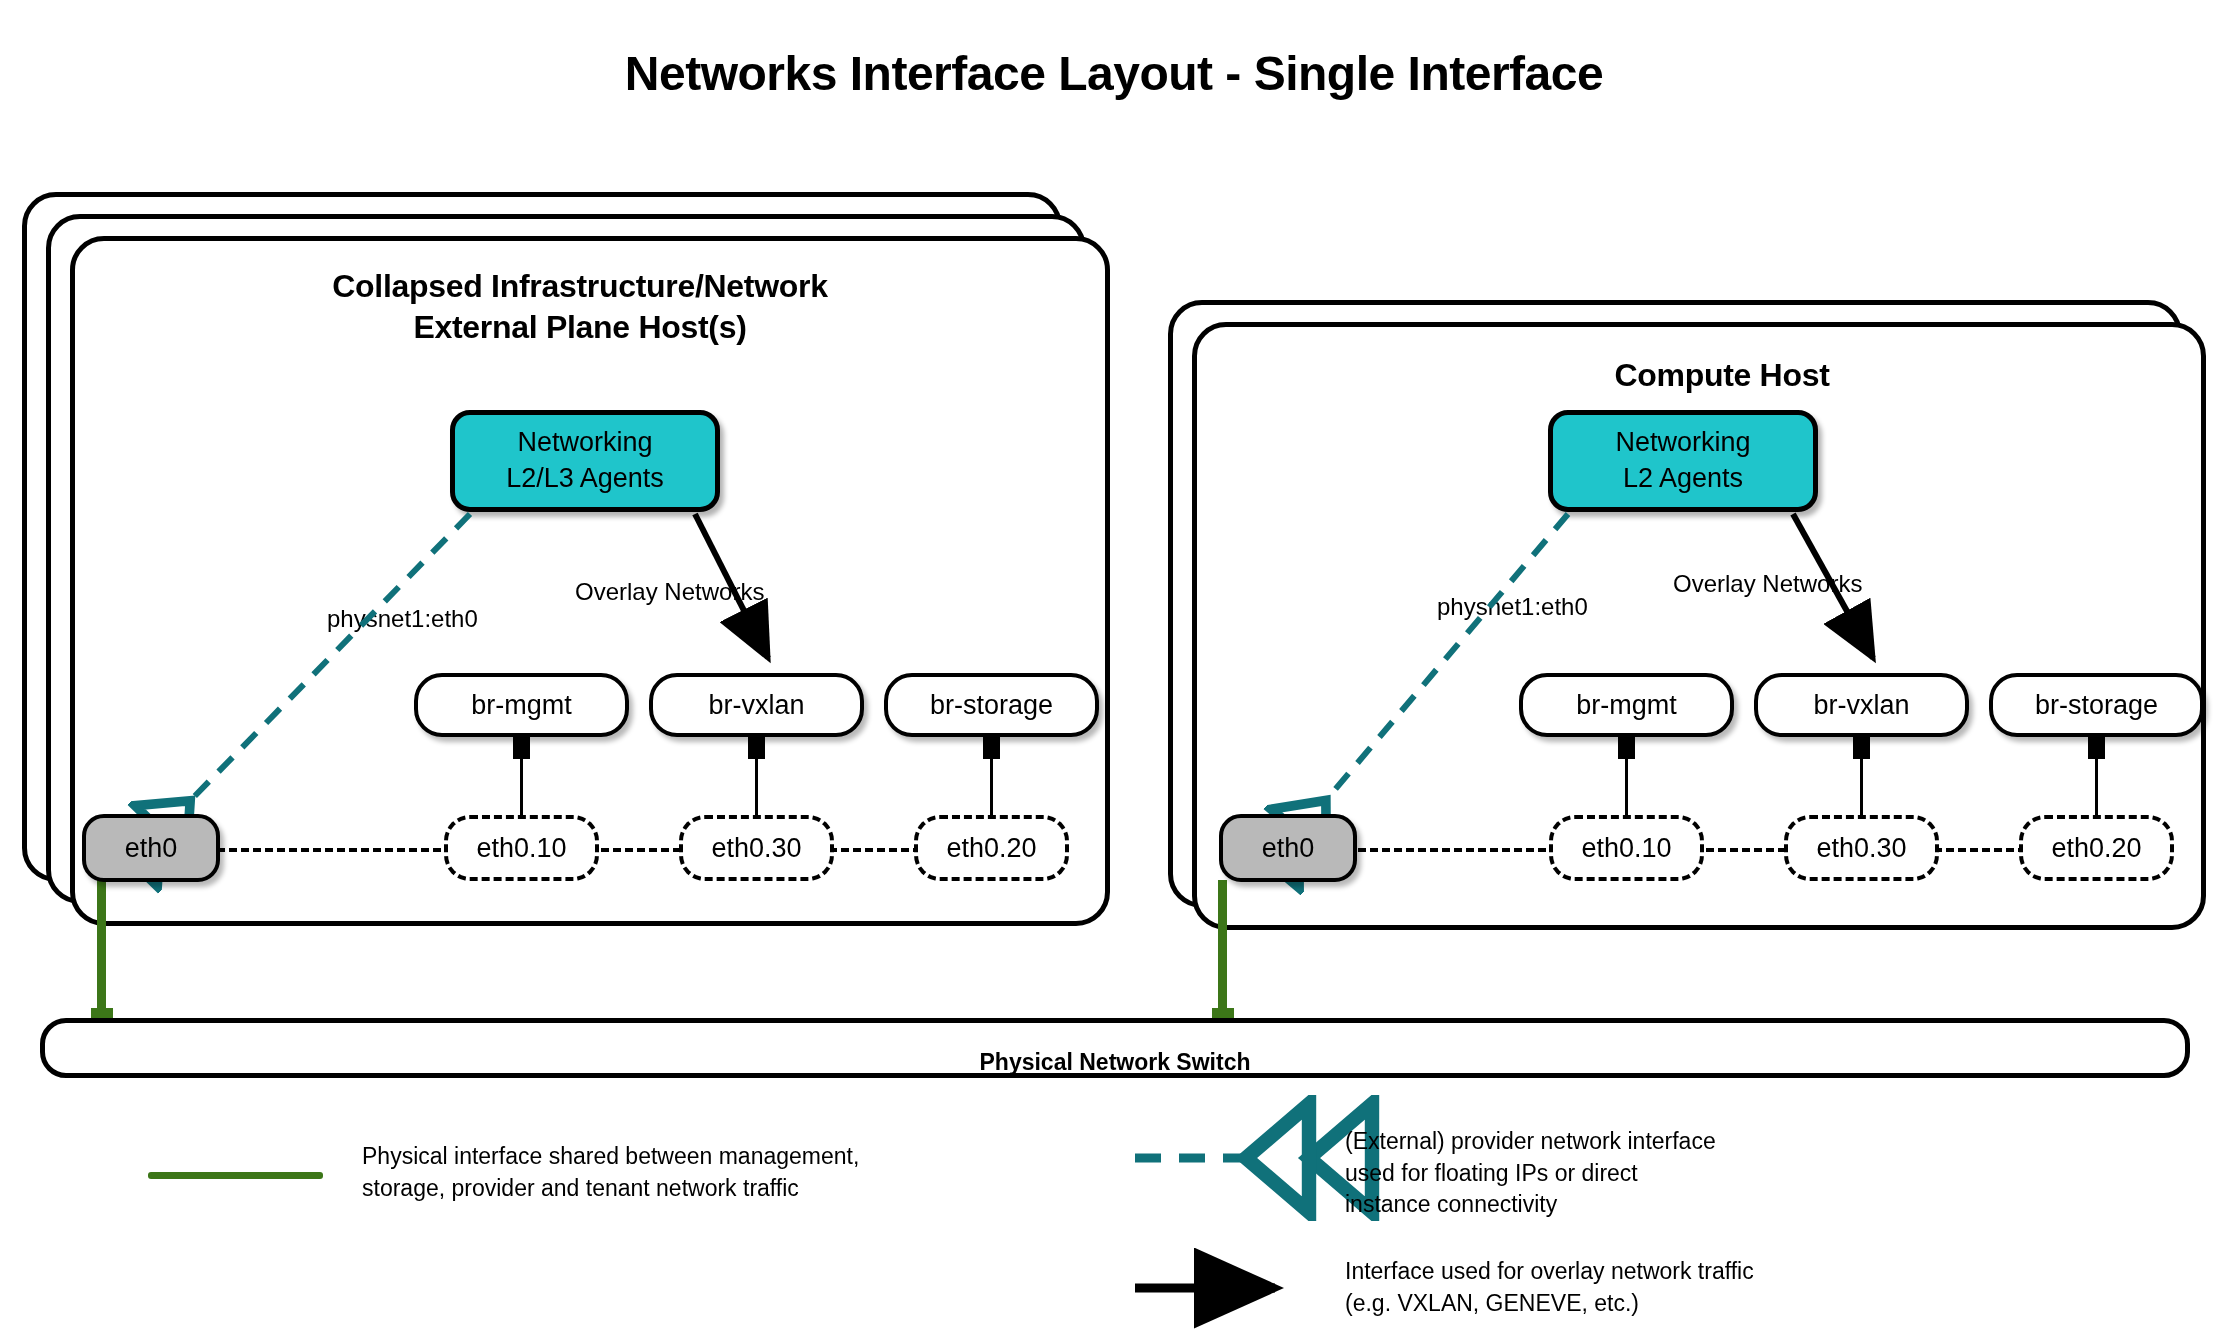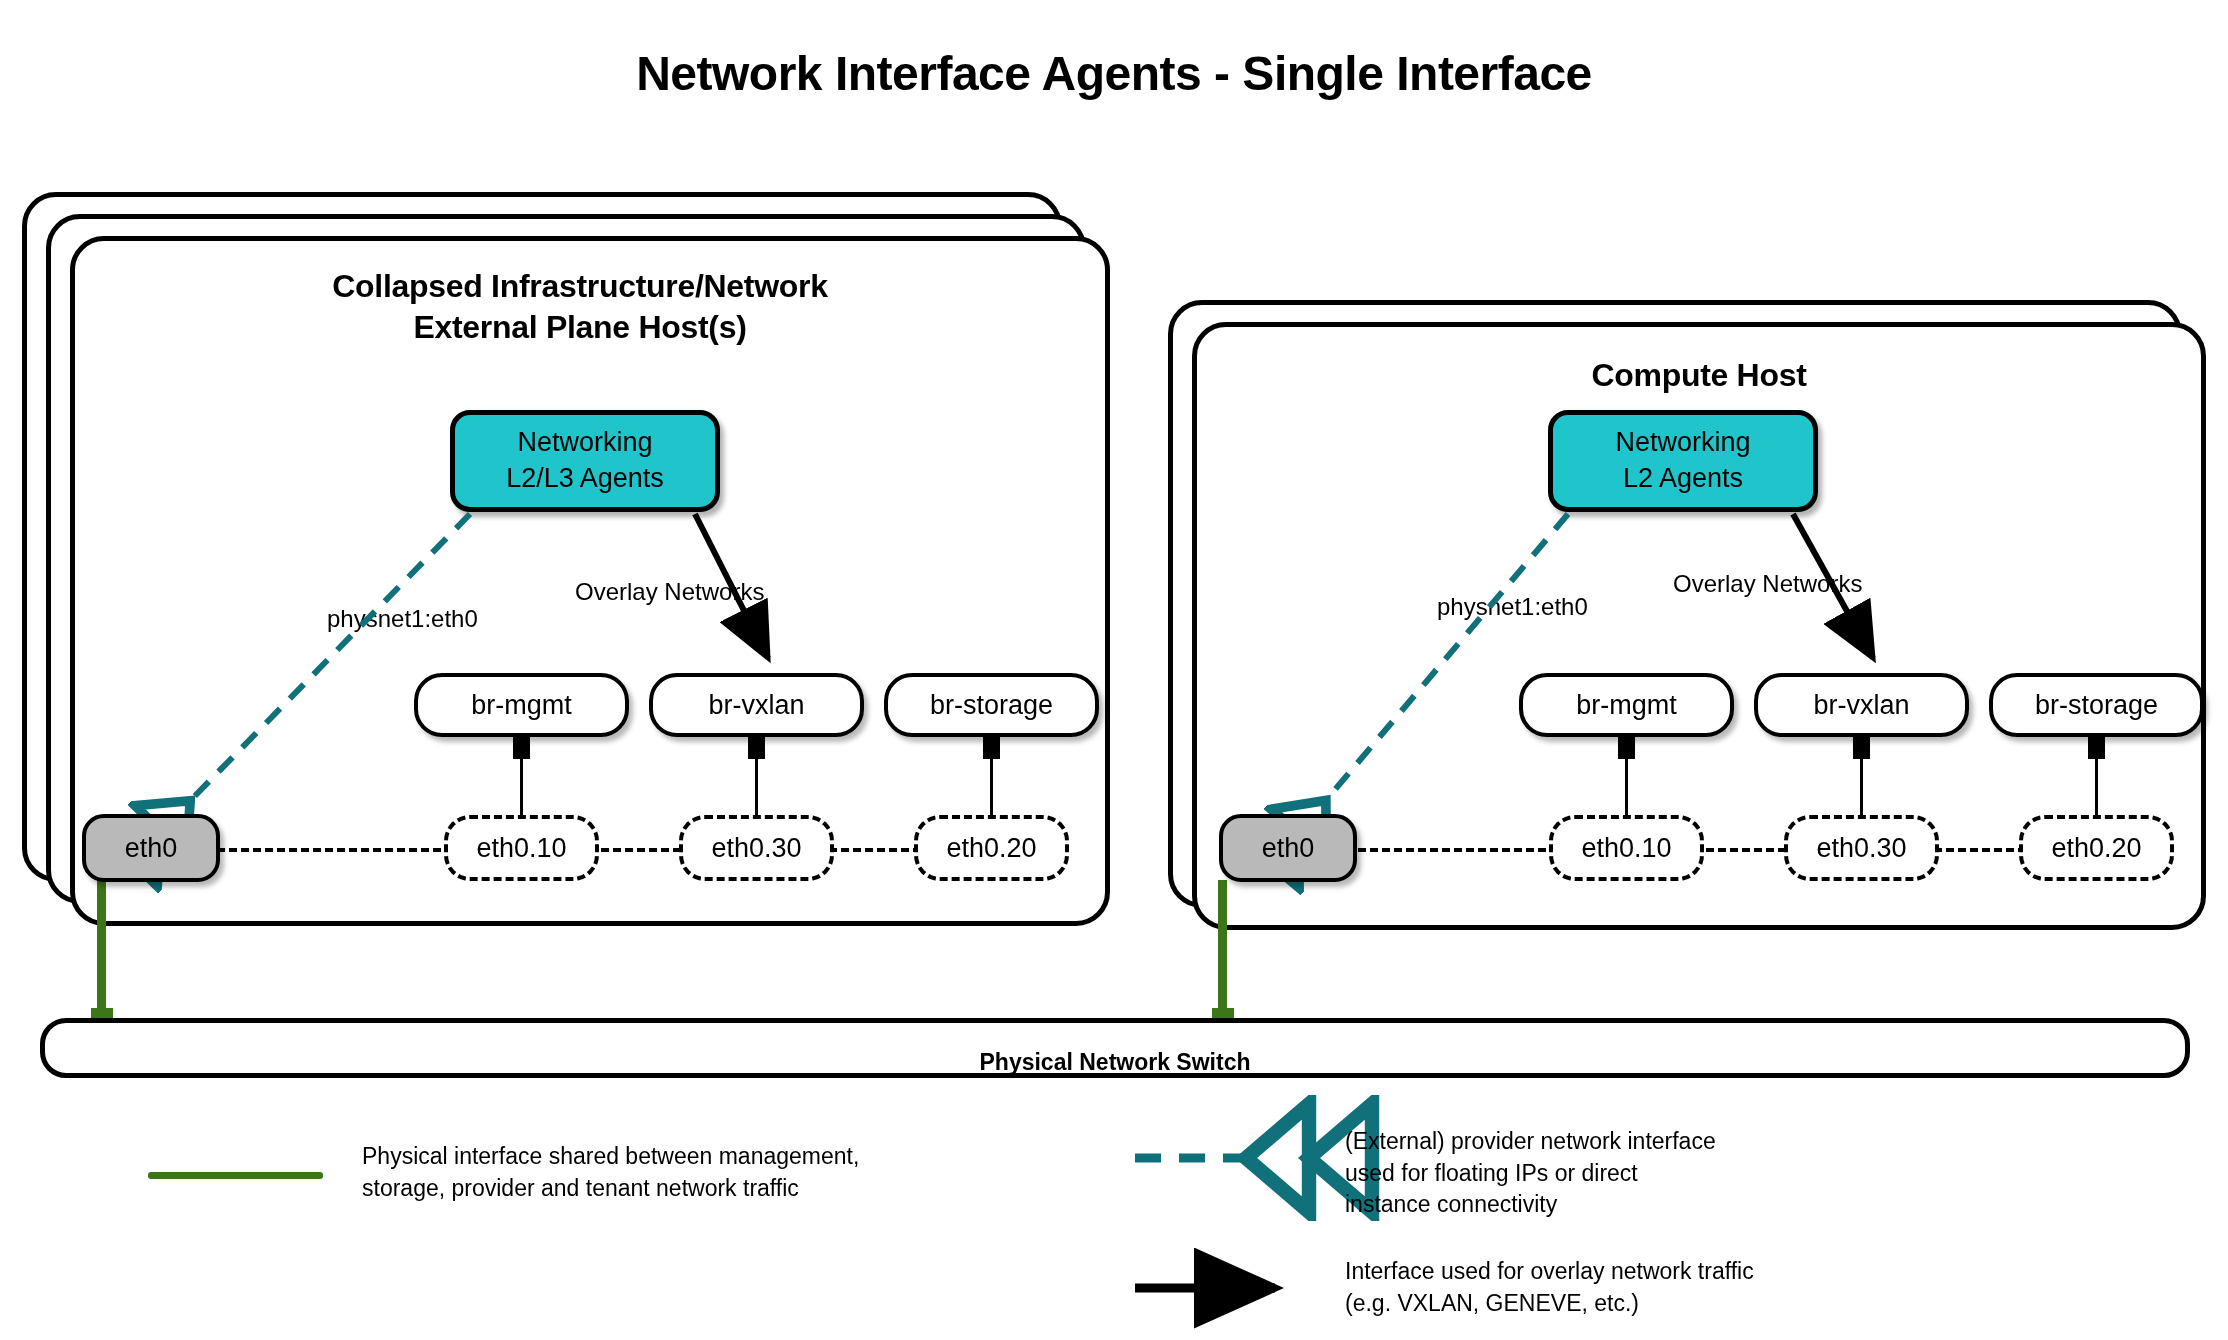--- a/index.html
+++ b/index.html
@@ -134,21 +134,21 @@
   }
   .legend-green{
     position:absolute;background:#3C7618;height:7px;border-radius:3px;
   }
 </style>
 </head>
 <body>
 
 <div class="root">
 
-  <div class="title">Network Interface Agents - Single Interface</div>
+  <div class="title">Networks Interface Layout - Single Interface</div>
 
   <div class="stack" style="left:22px;top:192px;width:1090px;height:740px;">
     <div class="layer" style="left:0px;top:0px;width:1040px;height:690px;"></div>
     <div class="layer" style="left:24px;top:22px;width:1040px;height:690px;"></div>
     <div class="layer front" style="left:48px;top:44px;width:1040px;height:690px;"></div>
   </div>
 
   <div class="host-title" style="left:70px;top:266px;width:1020px;">Collapsed Infrastructure/Network
 External Plane Host(s)</div>
 
@@ -178,21 +178,21 @@
   <div class="nic" style="left:82px;top:814px;width:138px;height:68px;">eth0</div>
 
   <div class="green-line" style="left:97px;top:880px;height:139px;"></div>
   <div class="green-sq" style="left:91px;top:1008px;"></div>
 
   <div class="stack" style="left:1168px;top:300px;width:1040px;height:632px;">
     <div class="layer" style="left:0px;top:0px;width:1014px;height:608px;"></div>
     <div class="layer front" style="left:24px;top:22px;width:1014px;height:608px;"></div>
   </div>
 
-  <div class="host-title" style="left:1192px;top:355px;width:1014px;">Compute Host</div>
+  <div class="host-title" style="left:1192px;top:355px;width:1014px;padding-left:23px;">Compute Host</div>
 
   <div class="agents" style="left:1548px;top:410px;width:270px;height:102px;">Networking
 L2 Agents</div>
 
   <div class="elabel" style="left:1437px;top:593px;">physnet1:eth0</div>
   <div class="elabel" style="left:1673px;top:570px;">Overlay Networks</div>
 
   <div class="bridge" style="left:1519px;top:673px;width:215px;height:64px;">br-mgmt</div>
   <div class="bridge" style="left:1754px;top:673px;width:215px;height:64px;">br-vxlan</div>
   <div class="bridge" style="left:1989px;top:673px;width:215px;height:64px;">br-storage</div>

